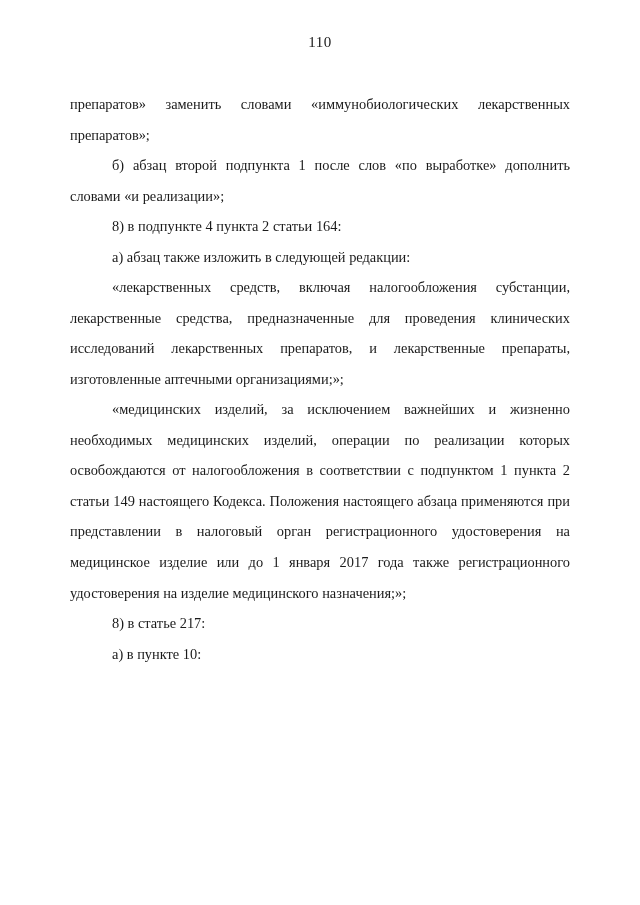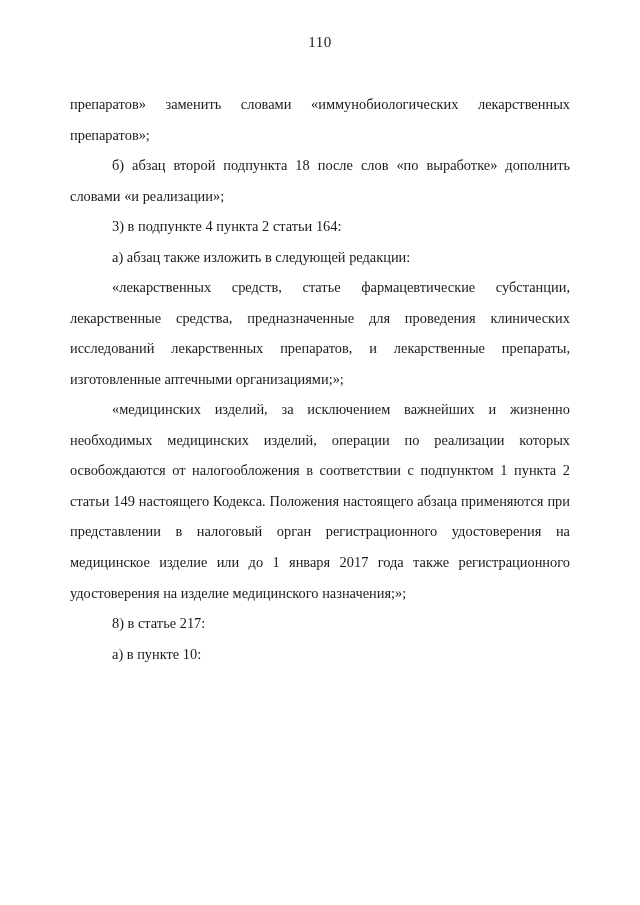--- a/index.html
+++ b/index.html
@@ -48,22 +48,22 @@
 </style>
 </head>
 <body>
 
 <div class="page">
 
   <div class="page-number">110</div>
 
   <div class="body-text">
     <p class="para noindent">препаратов»  заменить  словами  «иммунобиологических  лекарственных препаратов»;</p>
-    <p class="para indent">б) абзац второй подпункта 18 после слов «по выработке»  дополнить словами «и реализации»;</p>
-    <p class="para indent">3) в подпункте 4 пункта 2 статьи 164:</p>
+    <p class="para indent">б) абзац второй подпункта 1 после слов «по выработке»  дополнить словами «и реализации»;</p>
+    <p class="para indent">8) в подпункте 4 пункта 2 статьи 164:</p>
     <p class="para indent">а) абзац также изложить в следующей редакции:</p>
-    <p class="para indent">«лекарственных  средств,  статье  фармацевтические  субстанции, лекарственные  средства,  предназначенные  для  проведения  клинических исследований  лекарственных  препаратов,  и  лекарственные  препараты, изготовленные аптечными организациями;»;</p>
+    <p class="para indent">«лекарственных  средств,  включая  налогообложения  субстанции, лекарственные  средства,  предназначенные  для  проведения  клинических исследований  лекарственных  препаратов,  и  лекарственные  препараты, изготовленные аптечными организациями;»;</p>
     <p class="para indent">«медицинских  изделий,  за  исключением  важнейших  и  жизненно необходимых  медицинских  изделий,  операции  по  реализации  которых освобождаются  от  налогообложения  в  соответствии  с  подпунктом  1 пункта 2  статьи  149  настоящего  Кодекса.  Положения  настоящего  абзаца применяются  при  представлении  в  налоговый  орган  регистрационного удостоверения  на  медицинское  изделие  или  до  1  января  2017  года  также регистрационного удостоверения на изделие медицинского назначения;»;</p>
     <p class="para indent">8) в статье 217:</p>
     <p class="para indent">а) в пункте 10:</p>
   </div>
 
 </div>
 
 </body></html>

